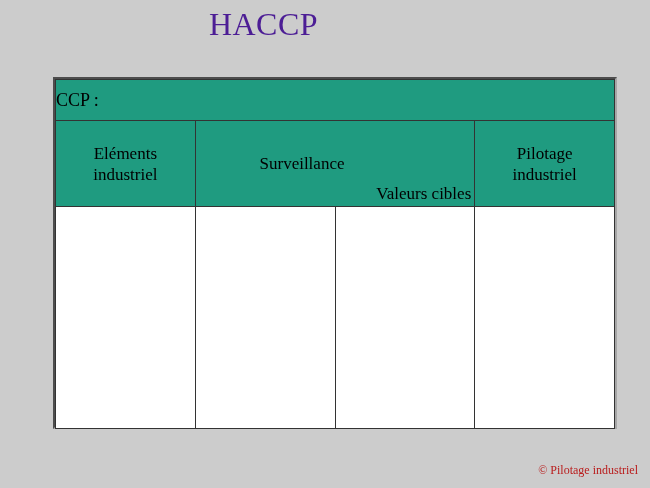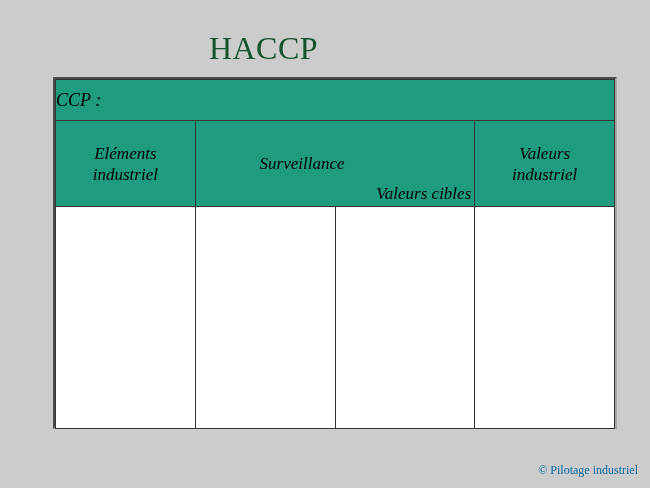--- a/index.html
+++ b/index.html
@@ -19,26 +19,26 @@
     position: absolute;
     left: 0; top: 0;
     width: 650px;
     height: 488px;
   }
 
   
   #title {
     position: absolute;
     left: 0;
-    top: 28px;
+    top: 4px;
     width: 527px;
     text-align: center;
     font-size: 32px;
     line-height: 40px;
-    color: #14532d;
+    color: #4c1d95;
     letter-spacing: 0.5px;
   }
 
   
   #table-wrap {
     position: absolute;
     left: 53px;
     top: 77px;
     width: 564px;
     height: 352px;
@@ -50,21 +50,20 @@
     background: #ffffff;
   }
 
   table.haccp {
     width: 100%;
     height: 100%;
     border-collapse: collapse;
     table-layout: fixed;
     font-size: 17px;
     color: #000000;
-    font-style: italic;
   }
   table.haccp td {
     border: 1px solid #333333;
     padding: 0;
     vertical-align: middle;
     box-sizing: border-box;
   }
   table.haccp td.teal {
     background: #1f9b80;
   }
@@ -109,21 +108,21 @@
   tr.body-row td {
     height: 222px;
   }
 
   
   #footer {
     position: absolute;
     right: 12px;
     bottom: 10px;
     font-size: 12px;
-    color: #0369a1;
+    color: #b91c1c;
     text-align: right;
     white-space: nowrap;
   }
 </style>
 </head>
 <body>
 
 <div id="slide">
 
   <div id="title">HACCP</div>
@@ -137,21 +136,21 @@
       <tr>
         <td class="teal hdr" style="width:128px;">
           <span>Eléments</span><br>
           <span>industriel</span>
         </td>
         <td class="teal hdr hdr-surveillance" colspan="2" style="width:279px;">
           <span class="surv-label">Surveillance</span>
           <span class="valeurs-label">Valeurs cibles</span>
         </td>
         <td class="teal hdr" style="width:157px;">
-          <span>Valeurs</span><br>
+          <span>Pilotage</span><br>
           <span>industriel</span>
         </td>
       </tr>
       <tr class="body-row">
         <td class="body-cell"></td>
         <td class="body-cell"></td>
         <td class="body-cell"></td>
         <td class="body-cell"></td>
       </tr>
     </tbody>

